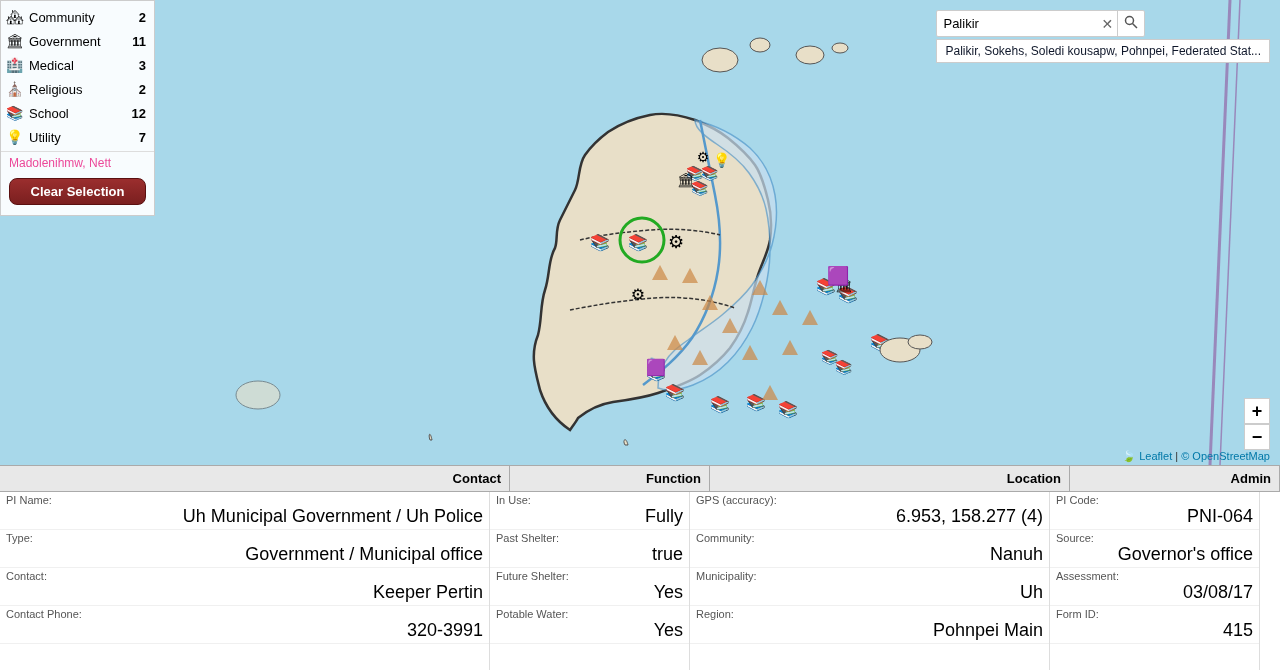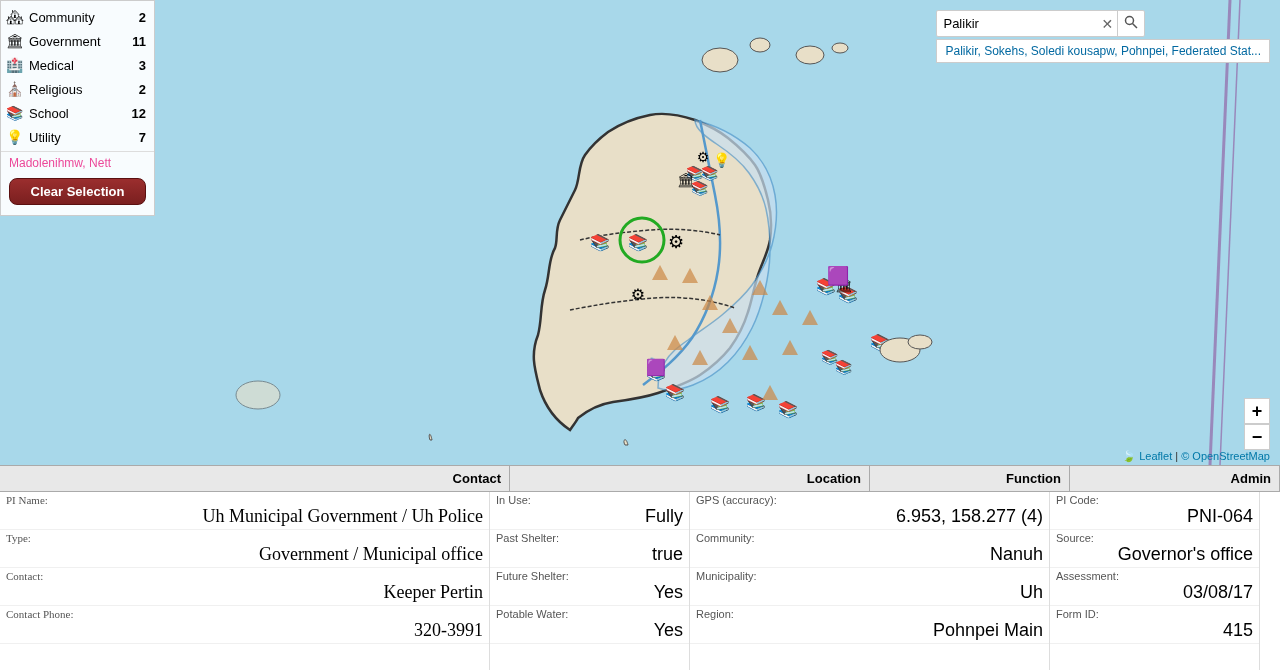--- a/index.html
+++ b/index.html
@@ -97,21 +97,21 @@
     }
     .search-btn {
       background: none; border: none; border-left: 1px solid #ccc;
       cursor: pointer; padding: 4px 6px;
     }
     .search-suggestion {
       background: white;
       border: 1px solid #ccc;
       padding: 4px 8px;
       font-size: 12px;
-      color: #0369a1;
+      color: #0f172a;
       max-width: 400px;
       margin-top: 2px;
     }
 
     
     #zoom-controls {
       position: absolute;
       right: 10px;
       bottom: 15px;
       z-index: 200;
@@ -175,21 +175,21 @@
 
     .table-body {
       display: flex;
       flex: 1;
     }
     .table-col {
       border-right: 1px solid #ddd;
       padding: 0;
       overflow: hidden;
     }
-    .tc-contact { width: 490px; font-family: Liberation Serif, serif; }
+    .tc-contact { width: 490px; }
     .tc-function { width: 200px; }
     .tc-location { width: 360px; }
     .tc-admin { width: 210px; }
 
     .field-row {
       display: flex;
       flex-direction: column;
       padding: 2px 6px 2px 6px;
       border-bottom: 1px solid #f0f0f0;
       min-height: 32px;
@@ -356,22 +356,22 @@
       <span class="legend-count">7</span>
     </div>
     <div class="legend-selected-area">Madolenihmw, Nett</div>
     <button class="clear-btn">Clear Selection</button>
   </div>
 </div>
 
 <div id="info-table">
   <div class="table-headers">
     <div class="col-header col-contact">Contact</div>
+    <div class="col-header col-function">Function</div>
     <div class="col-header col-location">Location</div>
-    <div class="col-header col-function">Function</div>
     <div class="col-header col-admin">Admin</div>
   </div>
   <div class="table-body">
 
     <div class="table-col tc-contact">
       <div class="field-row">
         <span class="field-label">PI Name:</span>
         <span class="field-value">Uh Municipal Government / Uh Police</span>
       </div>
       <div class="field-row">

